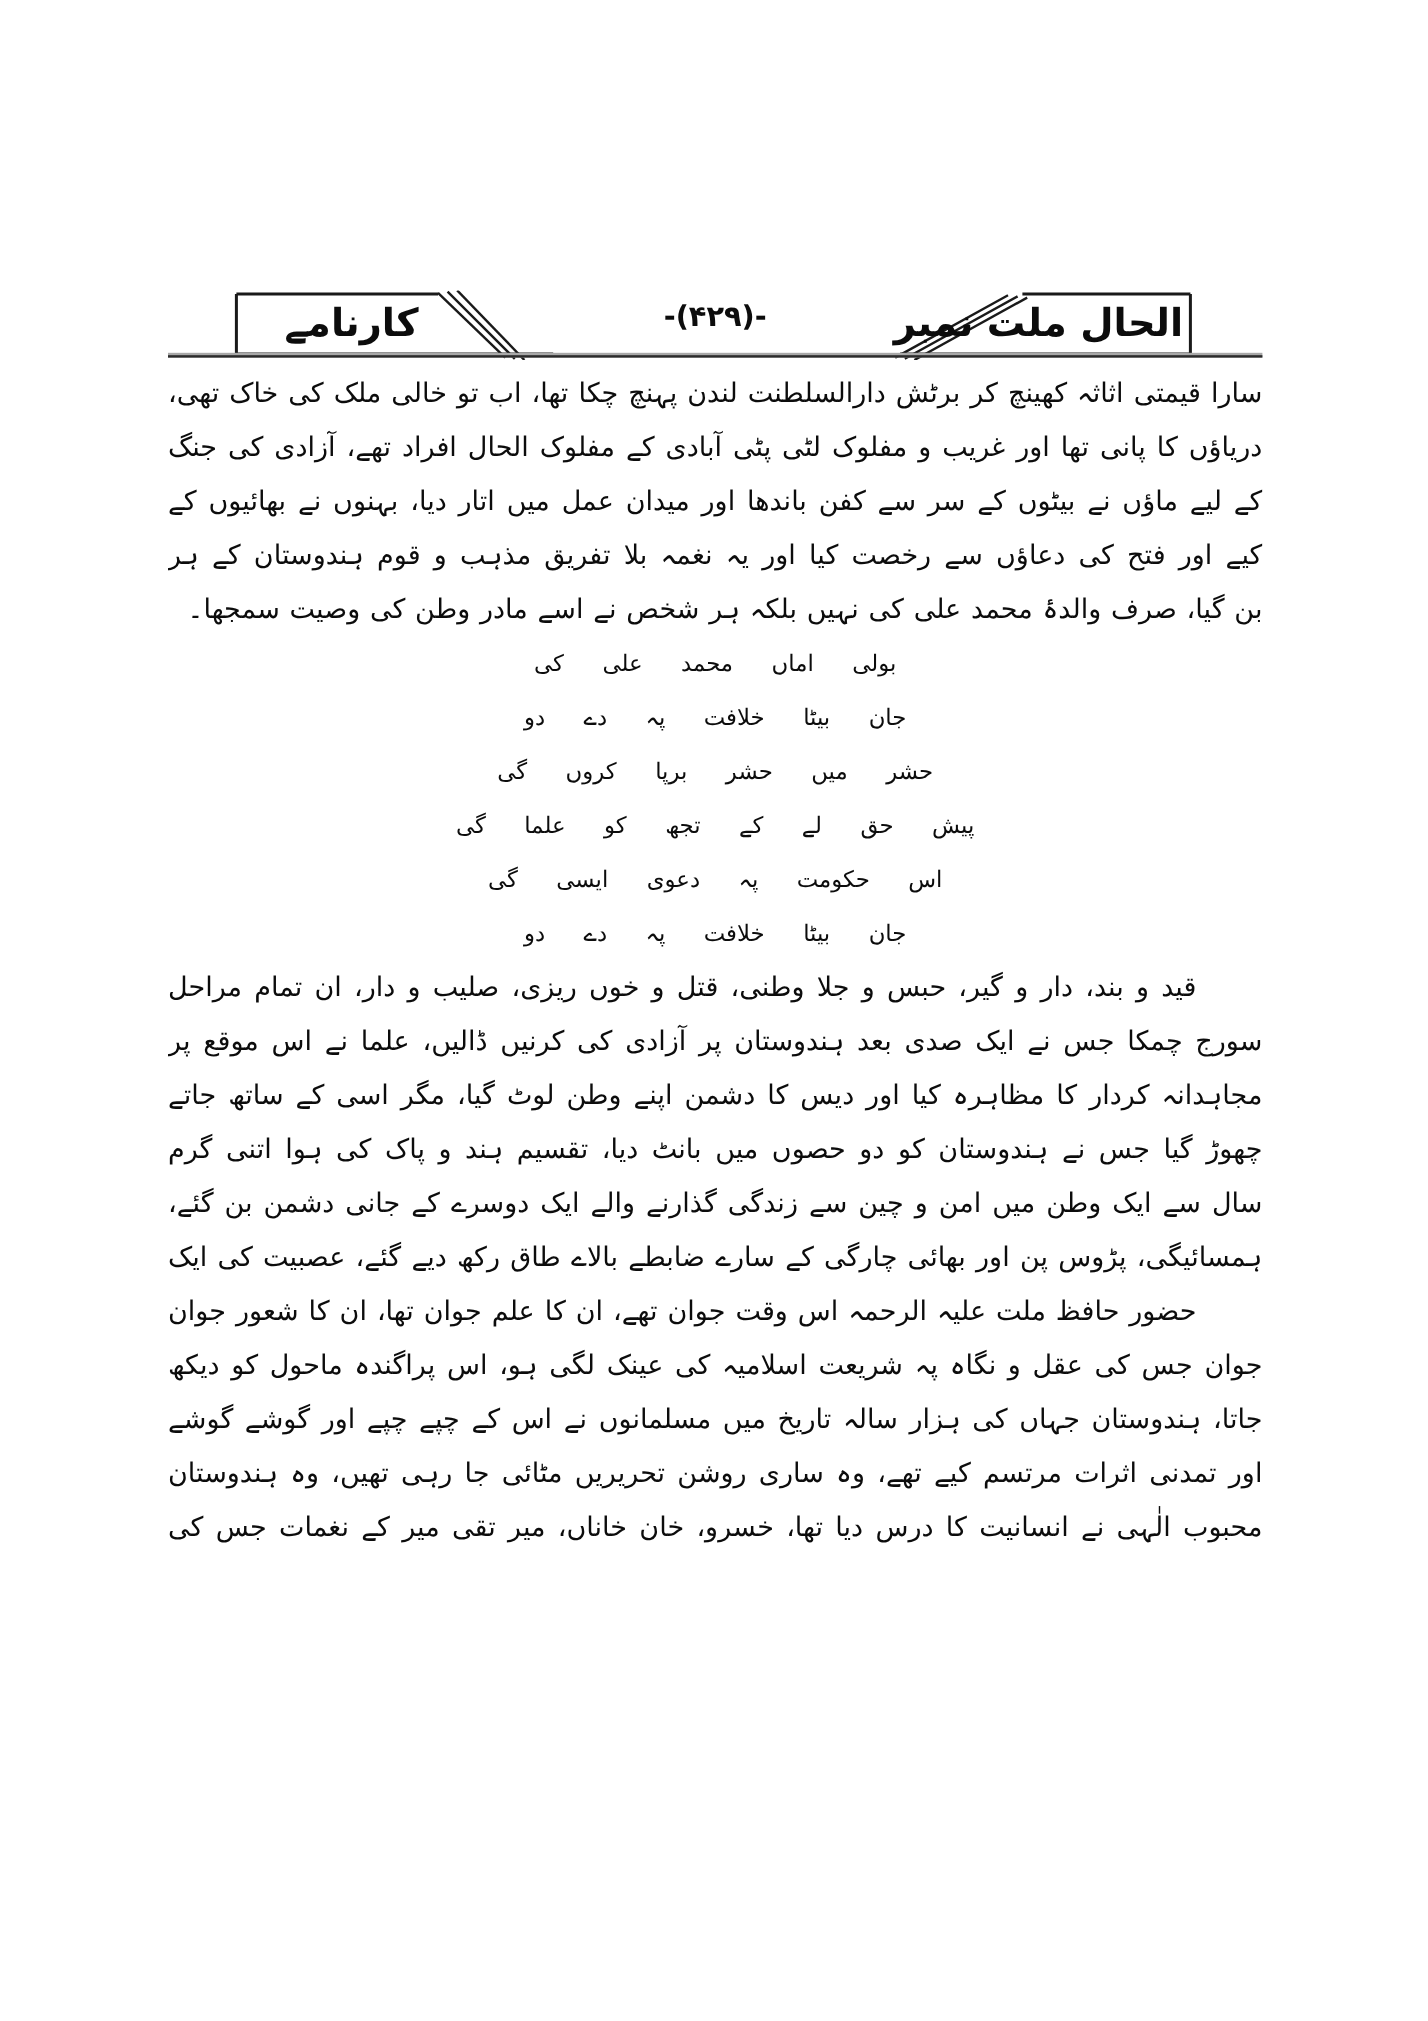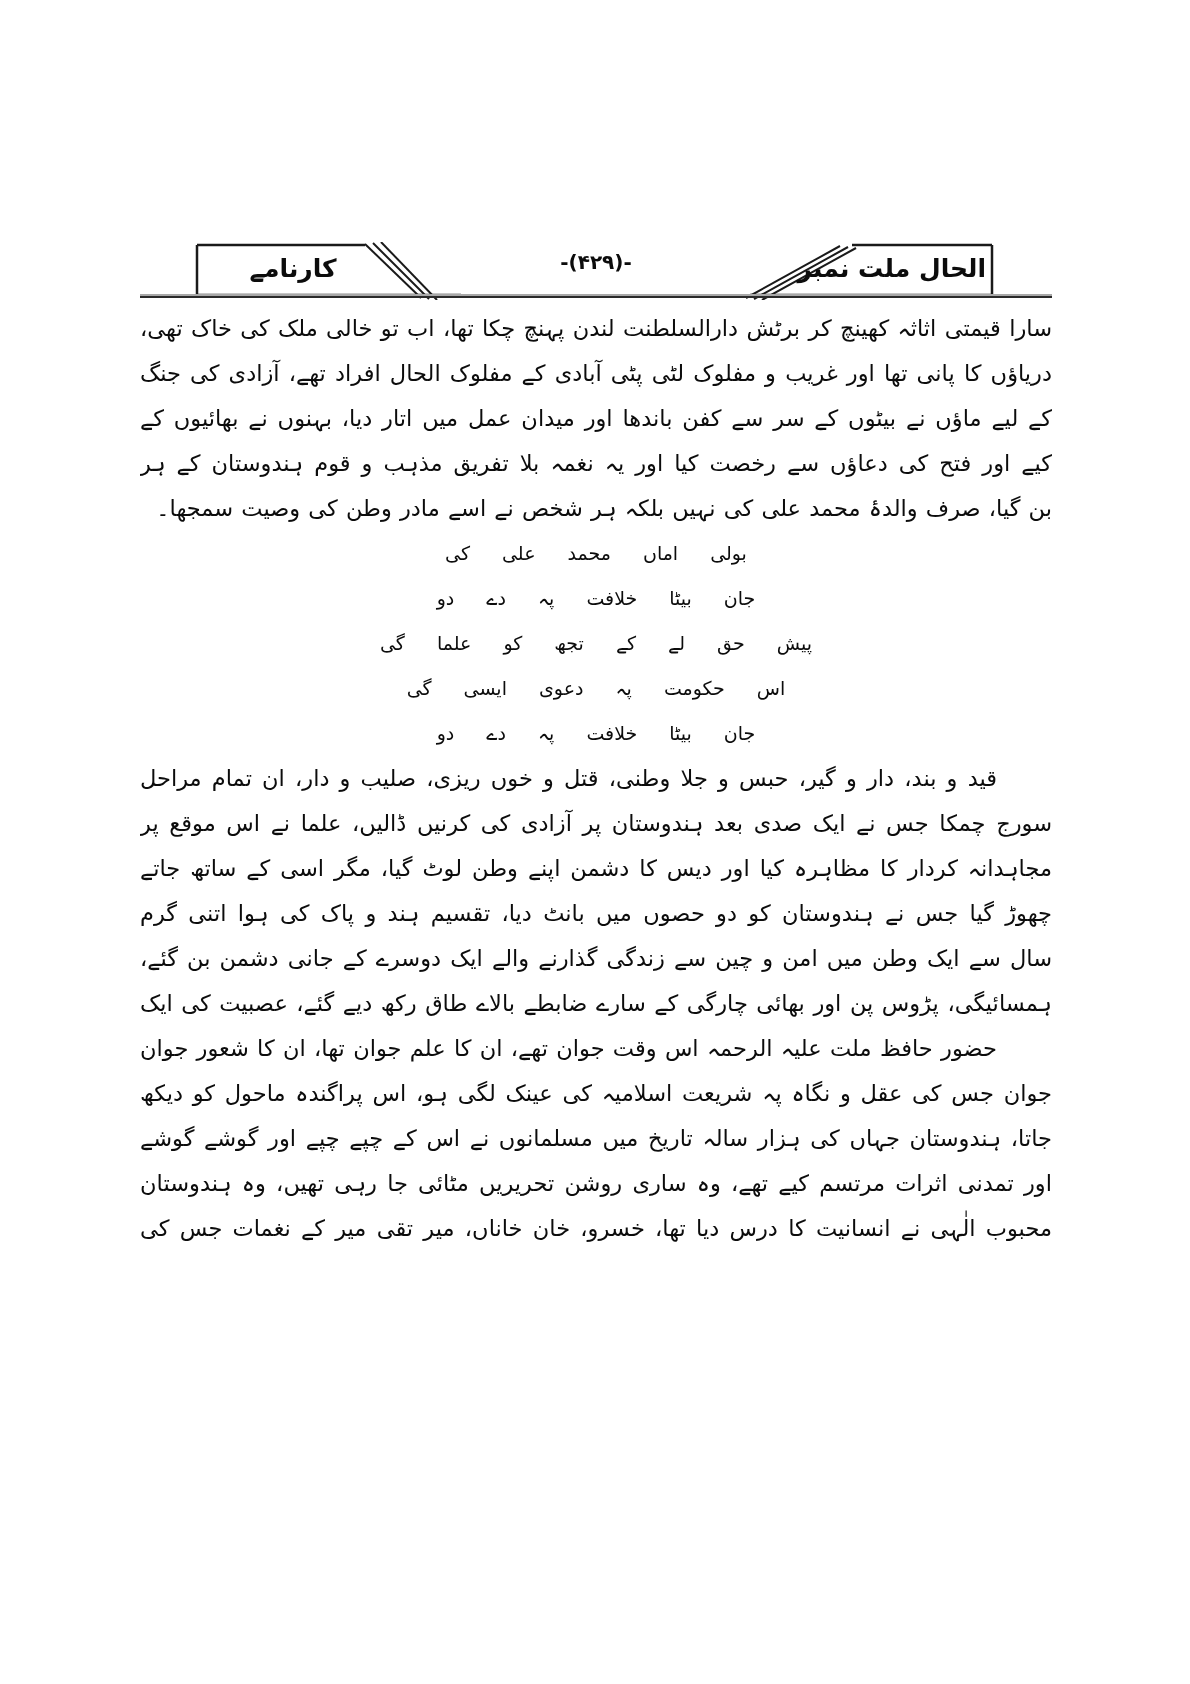--- a/index.html
+++ b/index.html
@@ -14,28 +14,28 @@
   .sheet { position:absolute; inset:0; background:#ffffff; }
 
   
   .header { position:absolute; top:242px; left:140px; width:912px; height:60px; direction:ltr; }
   .hdr-box { position:absolute; top:0; height:58px; }
   .hdr-left  { left:55px;  width:292px; }
   .hdr-right { right:58px; width:250px; }
   .hdr-box svg { position:absolute; inset:0; }
   .hdr-text {
     position:absolute; top:7px; height:40px;
-    font-size:25px; font-weight:bold; line-height:40px;
+    font-size:32px; font-weight:bold; line-height:40px;
     text-align:center; direction:rtl; white-space:nowrap;
   }
   .hdr-left .hdr-text  { left:28px;  width:140px; }
   .hdr-right .hdr-text { right:8px;  width:156px; }
   .page-num {
     position:absolute; top:8px; left:0; right:0;
-    text-align:center; font-size:20px; font-weight:bold;
+    text-align:center; font-size:24px; font-weight:bold;
     direction:ltr; letter-spacing:1px;
   }
   .header-rule {
     position:absolute; top:52px; left:0; width:100%;
     height:4px; background:#a8a8a8;
     border-bottom:2px solid #2a2a2a;
   }
 
   
   .content {
@@ -101,20 +101,21 @@
       <div class="line">سارا قیمتی اثاثہ کھینچ کر برٹش دارالسلطنت لندن پہنچ چکا تھا، اب تو خالی ملک کی خاک تھی، پر بتوں کے پتھر تھے،</div>
       <div class="line">دریاؤں کا پانی تھا اور غریب و مفلوک لٹی پٹی آبادی کے مفلوک الحال افراد تھے، آزادی کی جنگ میں حصہ لینے</div>
       <div class="line">کے لیے ماؤں نے بیٹوں کے سر سے کفن باندھا اور میدان عمل میں اتار دیا، بہنوں نے بھائیوں کے پٹکے درست</div>
       <div class="line">کیے اور فتح کی دعاؤں سے رخصت کیا اور یہ نغمہ بلا تفریق مذہب و قوم ہندوستان کے ہر نوجوان کے دل کی آواز</div>
       <div class="line short">بن گیا، صرف والدۂ محمد علی کی نہیں بلکہ ہر شخص نے اسے مادر وطن کی وصیت سمجھا۔ ؏</div>
     </div>
 
     <div class="poem">
       <div class="line">بولی اماں محمد علی کی</div>
       <div class="line">جان بیٹا خلافت پہ دے دو</div>
+      <div class="line">حشر میں حشر برپا کروں گی</div>
       <div class="line">پیش حق لے کے تجھ کو علما گی</div>
       <div class="line">اس حکومت پہ دعوی ایسی گی</div>
       <div class="line">جان بیٹا خلافت پہ دے دو</div>
     </div>
 
     <div class="para">
       <div class="line indent">قید و بند، دار و گیر، حبس و جلا وطنی، قتل و خوں ریزی، صلیب و دار، ان تمام مراحل سے گزر کر ۱۹۴۷ء کا</div>
       <div class="line">سورج چمکا جس نے ایک صدی بعد ہندوستان پر آزادی کی کرنیں ڈالیں، علما نے اس موقع پر قوم کی قیادت کی اور</div>
       <div class="line">مجاہدانہ کردار کا مظاہرہ کیا اور دیس کا دشمن اپنے وطن لوٹ گیا، مگر اسی کے ساتھ جاتے جاتے ایک ایسی ہڈی ضرور</div>
       <div class="line">چھوڑ گیا جس نے ہندوستان کو دو حصوں میں بانٹ دیا، تقسیم ہند و پاک کی ہوا اتنی گرم ہوئی کہ سکیڑوں ہزاروں</div>

